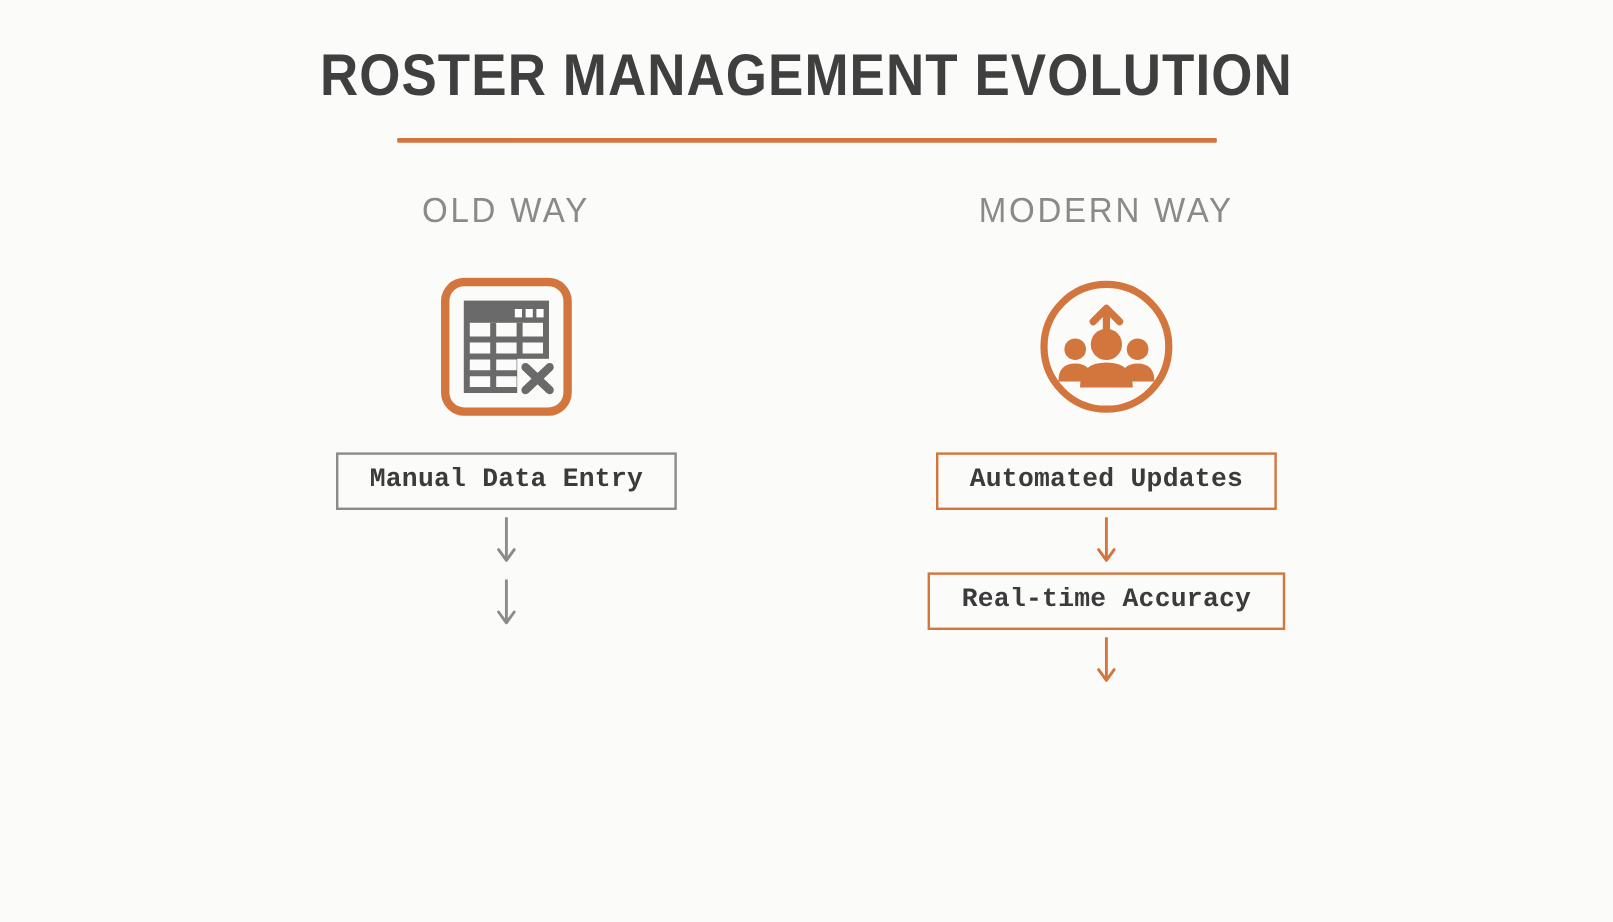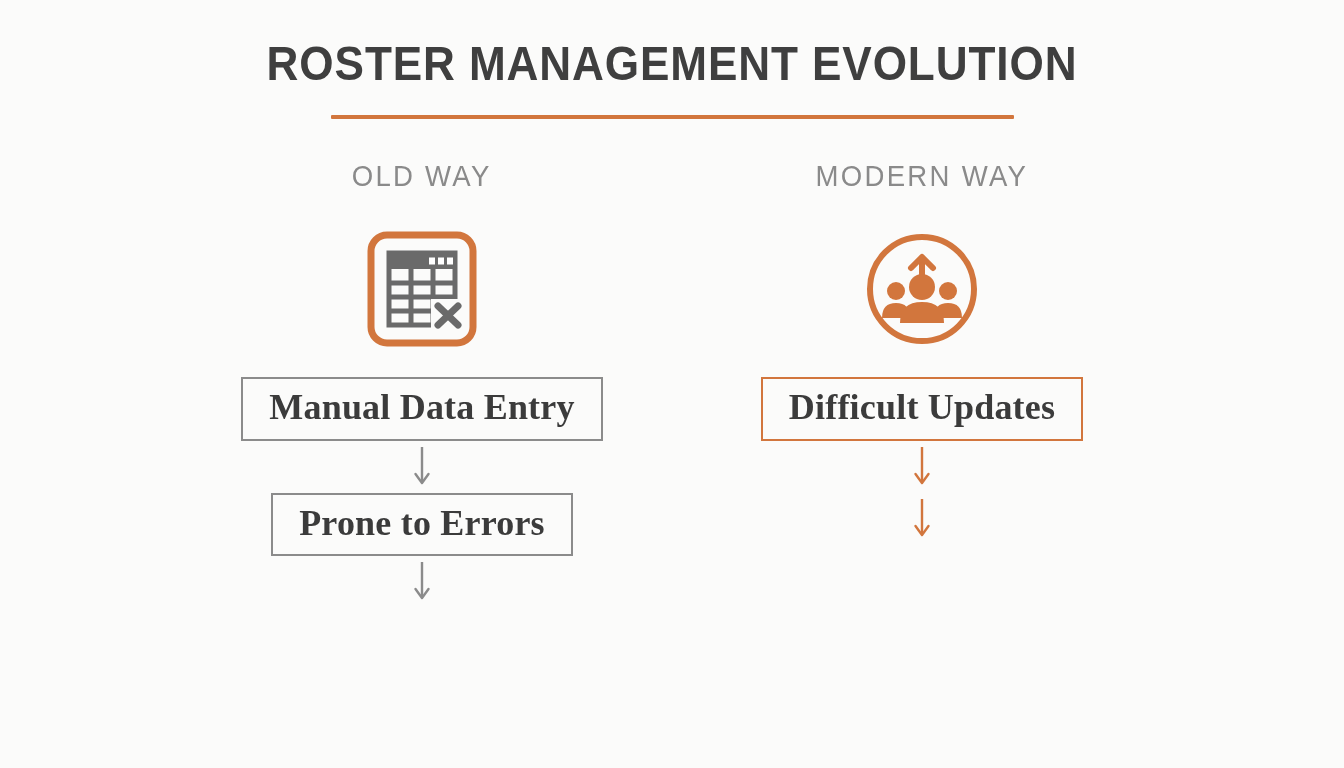--- a/index.html
+++ b/index.html
@@ -100,22 +100,22 @@
     display: inline-block;
     border: 2px solid #8b8b8b;
     background: #fbfbfa;
     padding: 9px 26px 11px 26px;
     box-sizing: border-box;
   }
   .flow-box.accent {
     border-color: #d2763d;
   }
   .flow-label {
-    font-family: Liberation Serif, serif;
-    font-size: 36px;
+    font-family: Liberation Mono, monospace;
+    font-size: 22px;
     font-weight: bold;
     color: #3b3b3b;
     line-height: 1.1;
     letter-spacing: 0.2px;
     white-space: nowrap;
     display: block;
     text-align: right;
   }
 
   .flow-arrow {
@@ -175,23 +175,20 @@
 
         <div class="flow-box">
           <span class="flow-label">Manual Data Entry</span>
         </div>
 
         <svg class="flow-arrow" viewBox="0 0 26 52">
           <line x1="13" y1="6" x2="13" y2="40" stroke="#8b8b8b" stroke-width="2.4"></line>
           <polyline points="6.5,33 13,42 19.5,33" fill="none" stroke="#8b8b8b" stroke-width="2.4" stroke-linecap="round" stroke-linejoin="round"></polyline>
         </svg>
 
-        <div class="flow-box">
-          <span class="flow-label">Prone to Errors</span>
-        </div>
 
         <svg class="flow-arrow" viewBox="0 0 26 52">
           <line x1="13" y1="6" x2="13" y2="40" stroke="#8b8b8b" stroke-width="2.4"></line>
           <polyline points="6.5,33 13,42 19.5,33" fill="none" stroke="#8b8b8b" stroke-width="2.4" stroke-linecap="round" stroke-linejoin="round"></polyline>
         </svg>
 
 
       </div>
     </div>
 
@@ -214,28 +211,31 @@
           <path d="M71 88 q0 -15 14 -15 q14 0 14 15 z" fill="#d2763d"></path>
 
           <circle cx="59" cy="57" r="13" fill="#d2763d"></circle>
           <path d="M37 93 q0 -21 22 -21 q22 0 22 21 z" fill="#d2763d"></path>
         </svg>
       </div>
 
       <div class="flow">
 
         <div class="flow-box accent">
-          <span class="flow-label">Difficult Updates</span>
+          <span class="flow-label">Automated Updates</span>
         </div>
 
         <svg class="flow-arrow" viewBox="0 0 26 52">
           <line x1="13" y1="6" x2="13" y2="40" stroke="#d2763d" stroke-width="2.4"></line>
           <polyline points="6.5,33 13,42 19.5,33" fill="none" stroke="#d2763d" stroke-width="2.4" stroke-linecap="round" stroke-linejoin="round"></polyline>
         </svg>
 
+        <div class="flow-box accent">
+          <span class="flow-label">Real-time Accuracy</span>
+        </div>
 
         <svg class="flow-arrow" viewBox="0 0 26 52">
           <line x1="13" y1="6" x2="13" y2="40" stroke="#d2763d" stroke-width="2.4"></line>
           <polyline points="6.5,33 13,42 19.5,33" fill="none" stroke="#d2763d" stroke-width="2.4" stroke-linecap="round" stroke-linejoin="round"></polyline>
         </svg>
 
 
       </div>
     </div>
 

